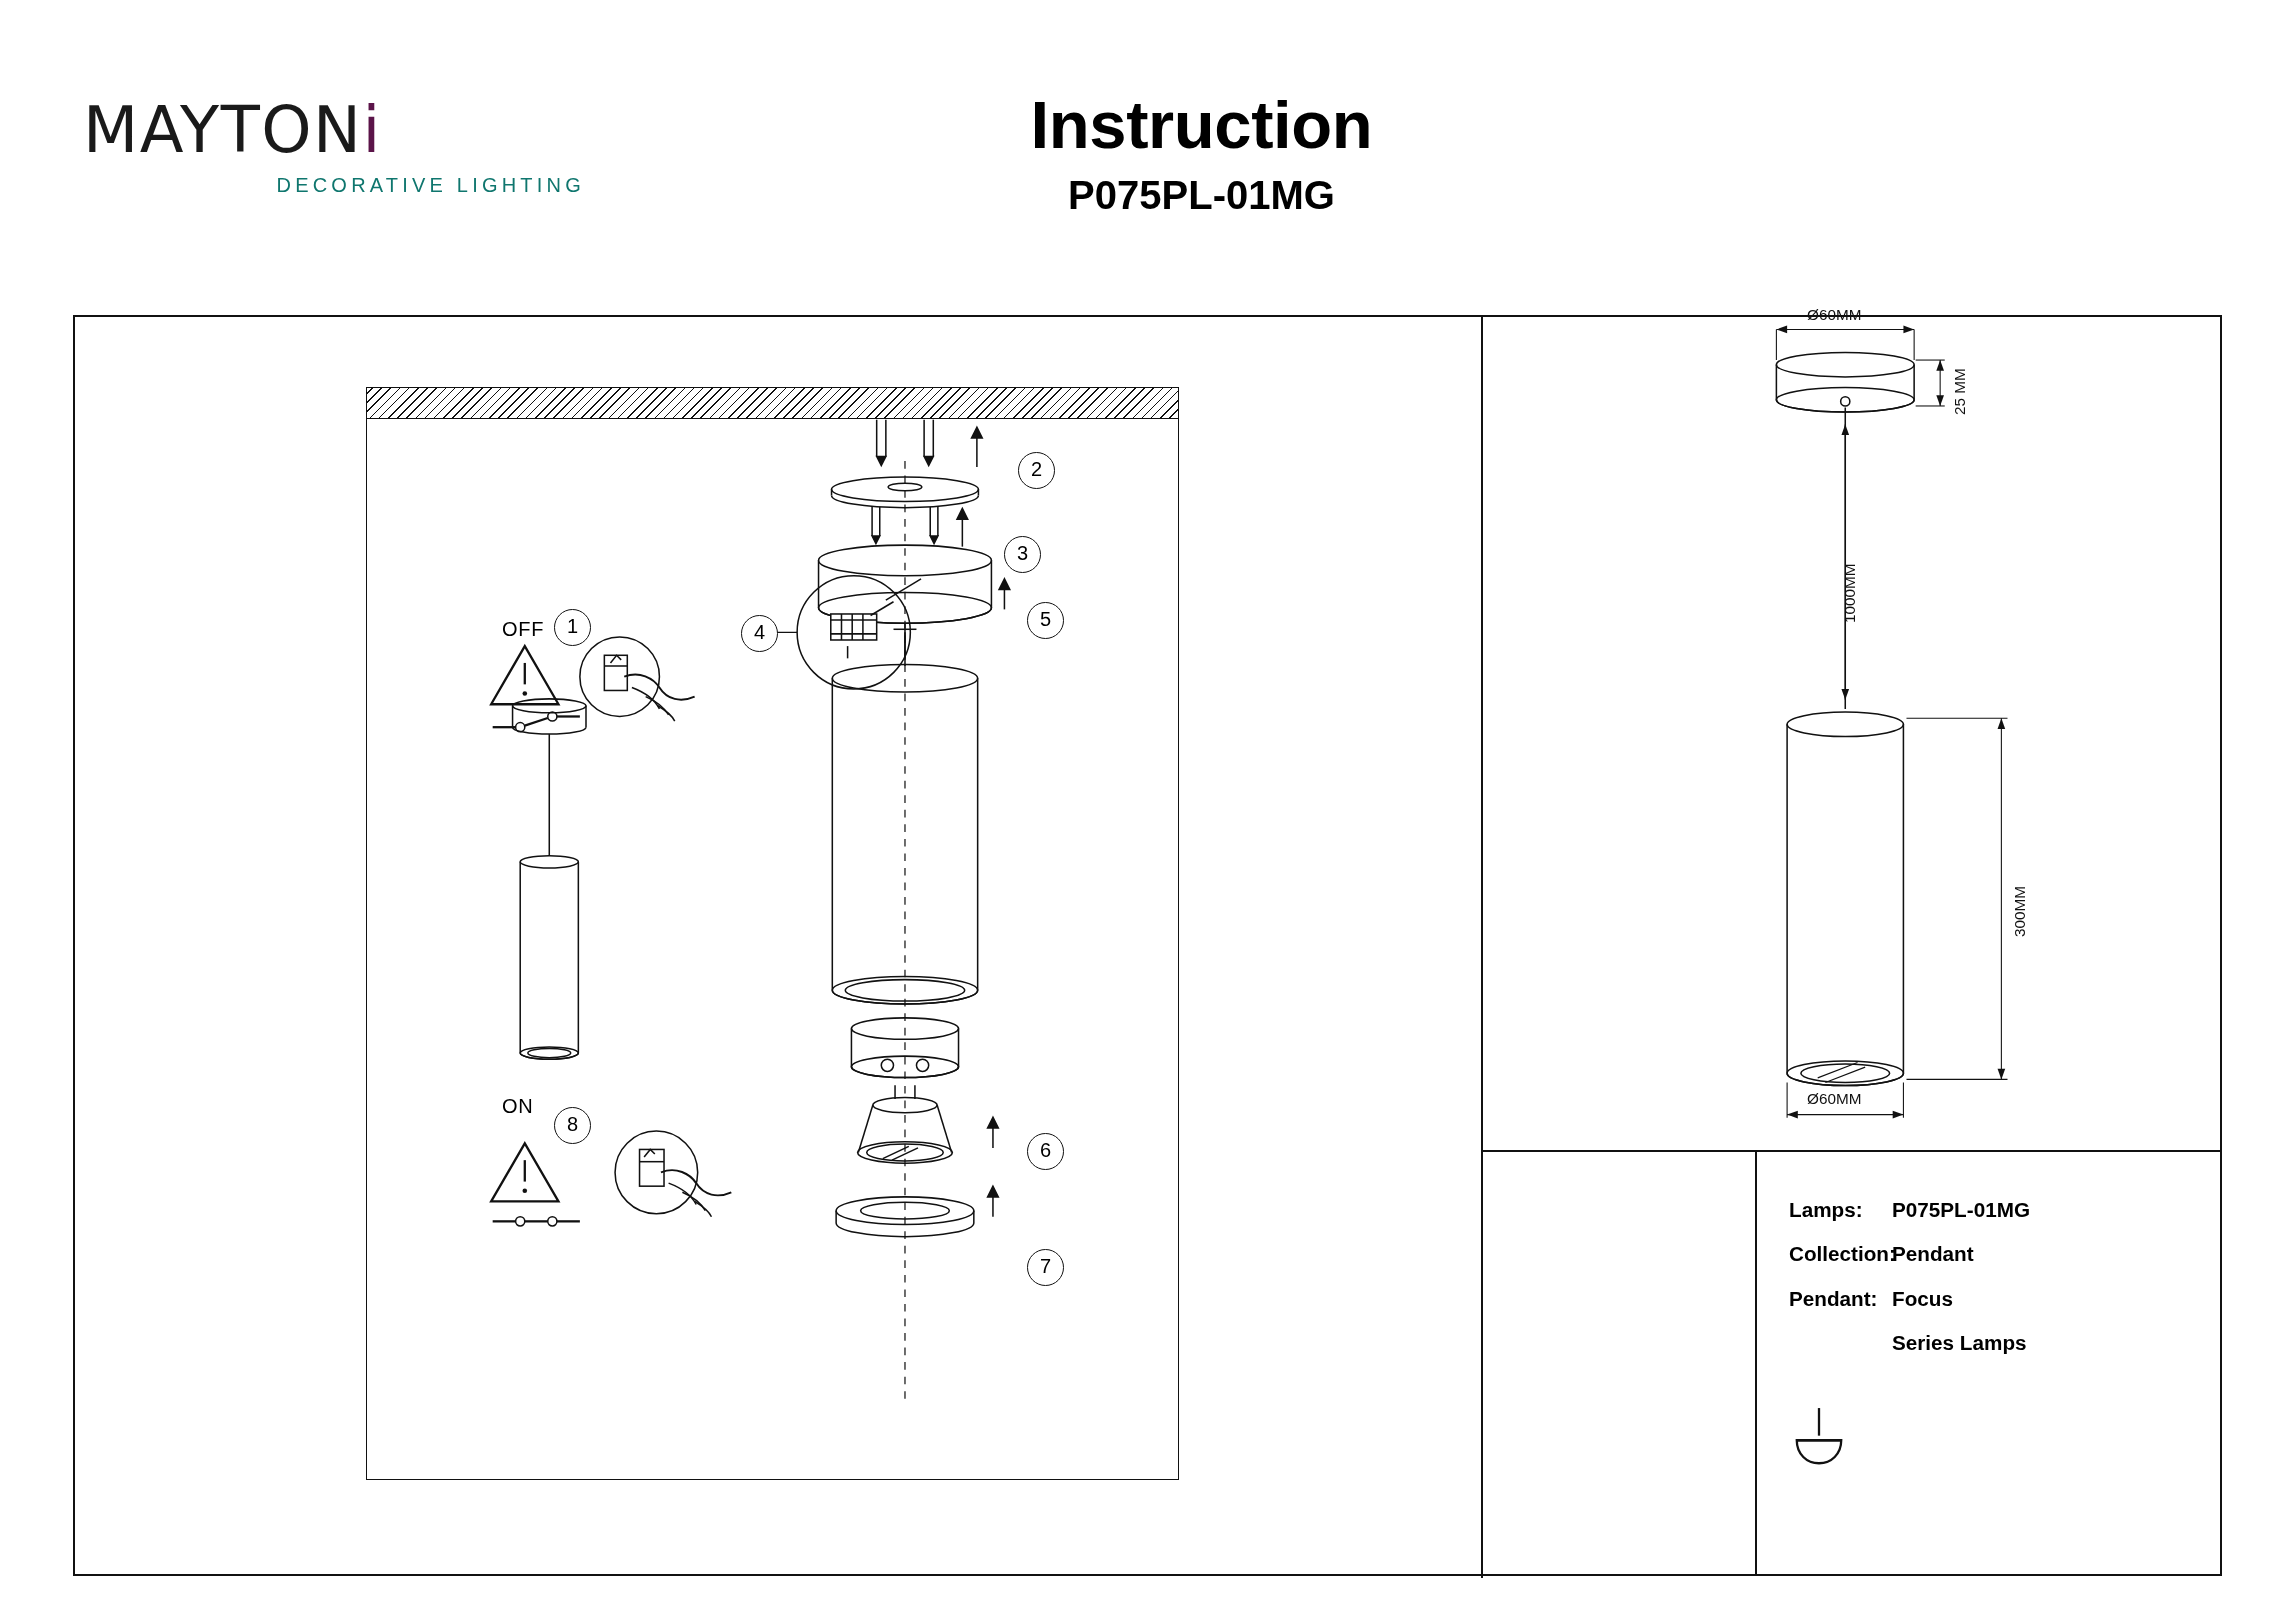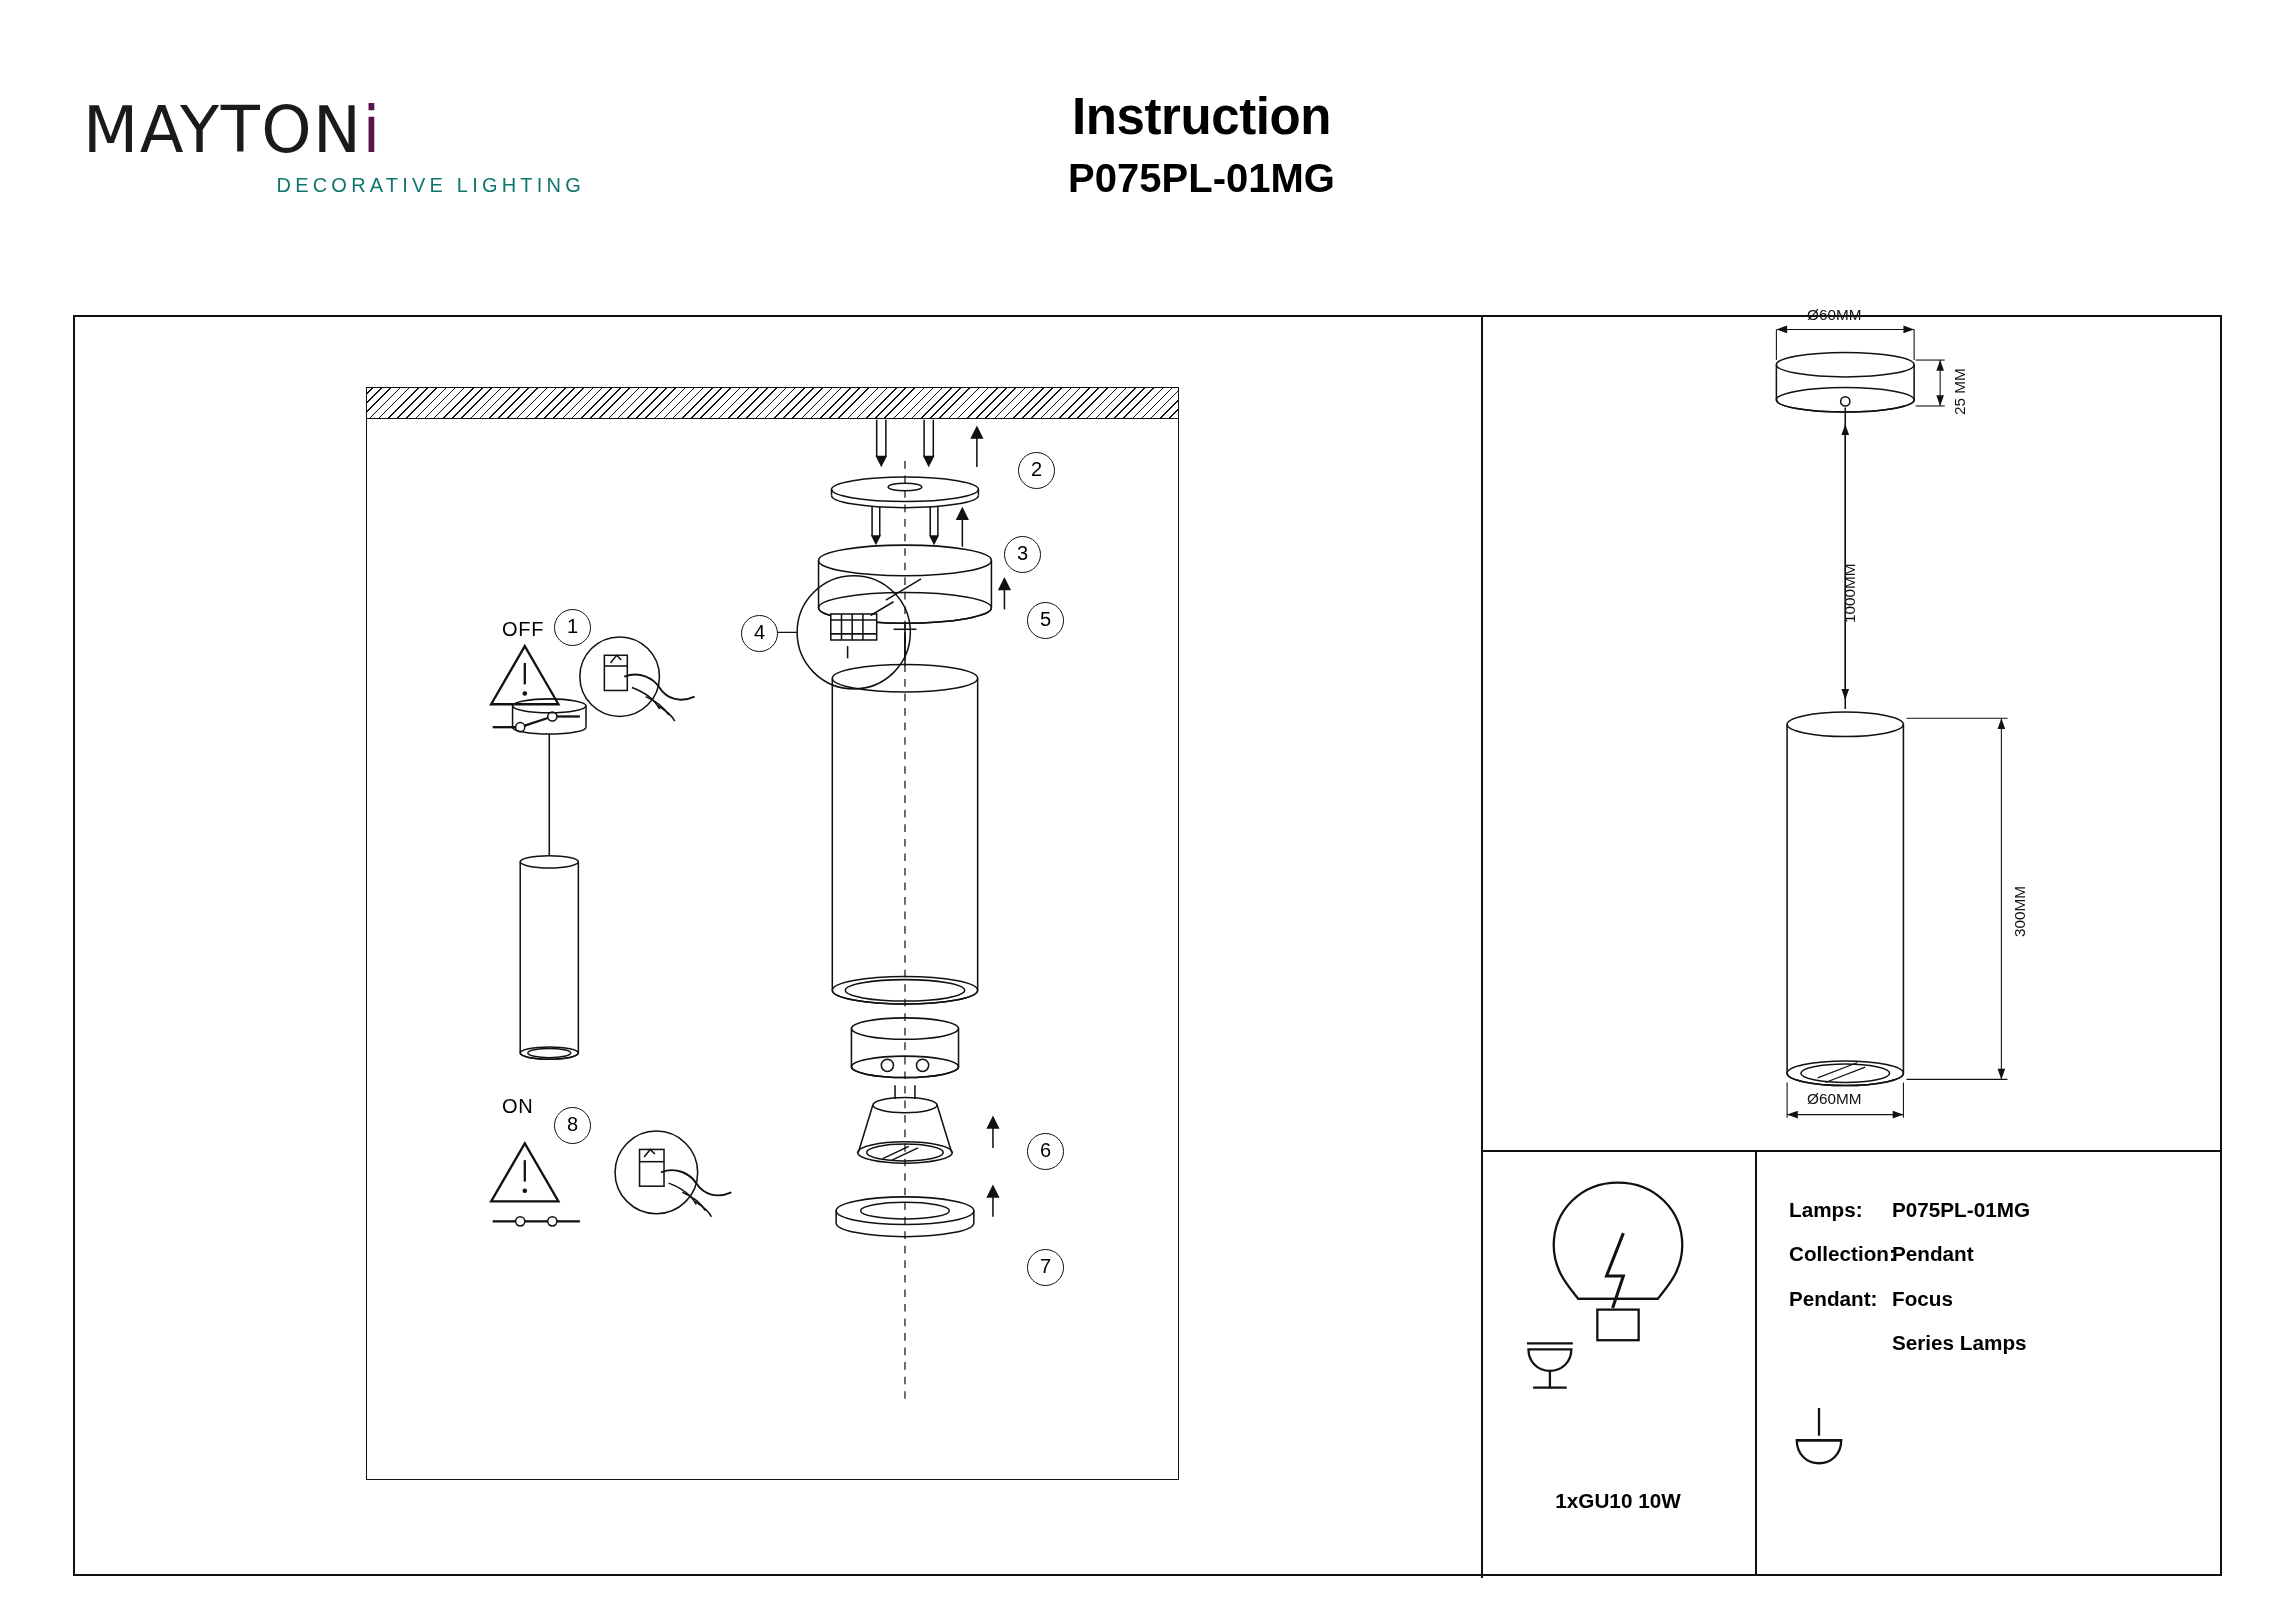--- a/index.html
+++ b/index.html
@@ -49,21 +49,21 @@
     padding-right: 3.1px;
   }
   .title-block {
     position: absolute;
     left: 857px;
     top: 90px;
     width: 689px;
     text-align: center;
   }
   .title-main {
-    font-size: 51px;
+    font-size: 67px;
     font-weight: bold;
     letter-spacing: -0.4px;
     line-height: 1.05;
   }
   .title-model {
     margin-top: 12.2px;
     font-size: 40px;
     font-weight: bold;
     letter-spacing: 0px;
   }
@@ -490,34 +490,20 @@
       <line x1="552" y1="1000" x2="552" y2="1046"></line>
     </g>
   </svg>
 
   <div class="dim" style="left:1732px; top:-10.7px;">Ø60MM</div>
   <div class="dim vert" style="left:1876px; top:98px;">25 MM</div>
   <div class="dim vert" style="left:1766px; top:306px;">1000MM</div>
   <div class="dim vert" style="left:1936px; top:620px;">300MM</div>
   <div class="dim" style="left:1732px; top:773px;">Ø60MM</div>
 
-  <div class="bulb-cell">
-    <svg width="274" height="329" viewBox="0 0 358 430" fill="none" stroke="#111111" stroke-width="3">
-      <path d="M179 40 c-48 0 -84 36 -84 82 c0 34 20 54 32 70 h104 c12 -16 32 -36 32 -70 c0 -46 -36 -82 -84 -82 z"></path>
-      <line x1="127" y1="192" x2="231" y2="192"></line>
-      <rect x="152" y="206" width="54" height="40"></rect>
-      <path d="M186 106 l-22 56 h22 l-14 42" stroke-width="4"></path>
-
-      <path d="M60 250 h60" stroke-width="3"></path>
-      <path d="M62 258 c0 16 12 28 28 28 c16 0 28 -12 28 -28 z" stroke-width="3"></path>
-      <line x1="90" y1="286" x2="90" y2="308" stroke-width="3"></line>
-      <line x1="68" y1="308" x2="112" y2="308" stroke-width="3"></line>
-    </svg>
-    <div class="bulb-label">1xGU10 10W</div>
-  </div>
 
   <div class="spec-table">
     <div class="spec-row" style="top:46px;">
       <span class="spec-key">Lamps:</span>
       <span class="spec-val">P075PL-01MG</span>
     </div>
     <div class="spec-row" style="top:90px;">
       <span class="spec-key">Collection:</span>
       <span class="spec-val">Pendant</span>
     </div>

